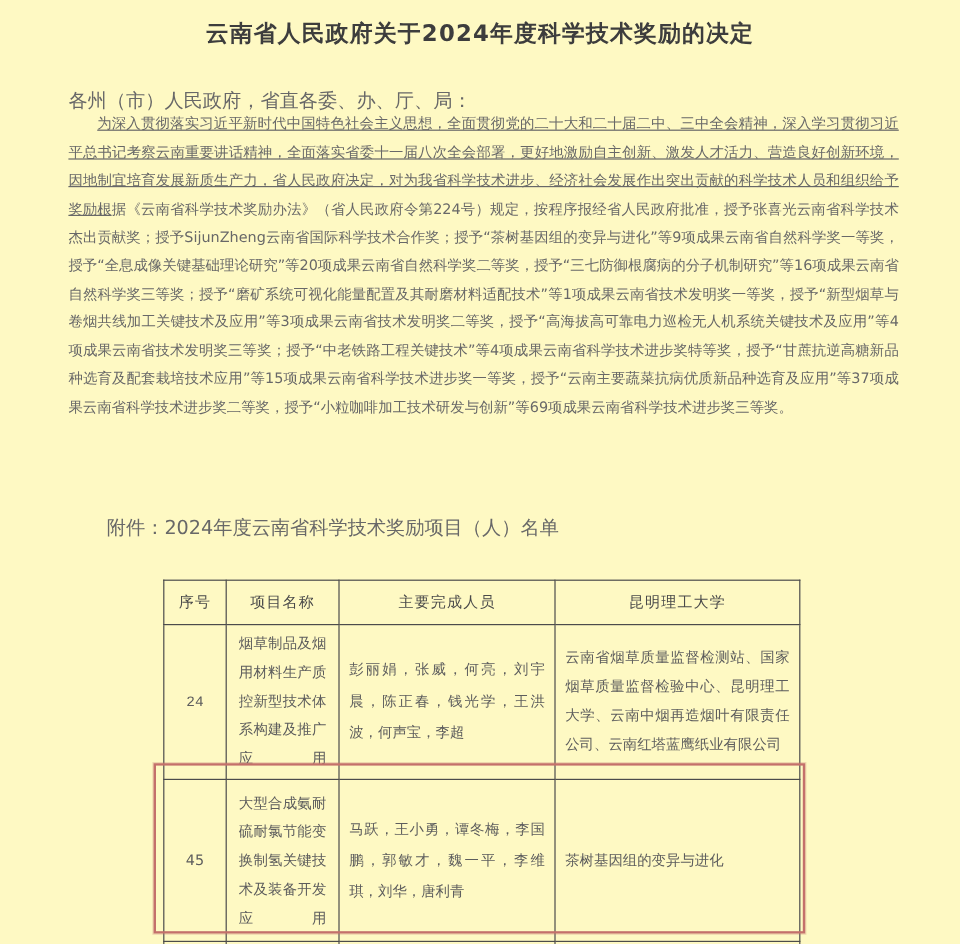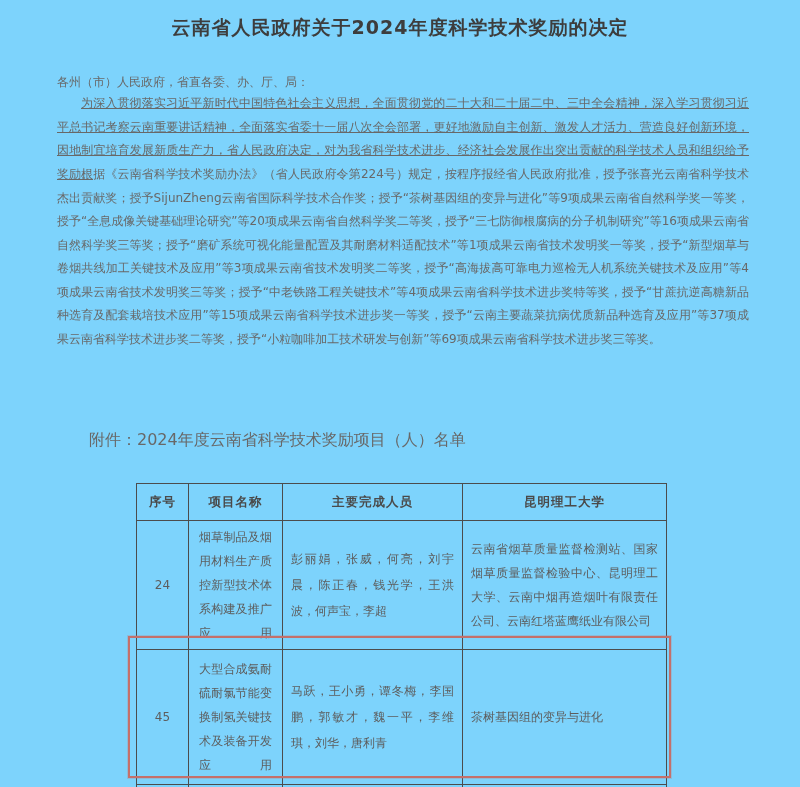--- a/index.html
+++ b/index.html
@@ -1,27 +1,27 @@
 <!DOCTYPE html>
 <html><head>
 <meta charset="utf-8">
 <style>
   * { margin:0; padding:0; box-sizing:border-box; }
   html,body { width:800px; height:787px; overflow:hidden; background:#ffffff; }
   body { font-family:"DejaVu Sans","Liberation Sans",sans-serif; color:#666; }
-  .doc { position:relative; width:800px; height:787px; background:#7dd3fc; }
+  .doc { position:relative; width:800px; height:787px; background:#fef9c3; }
 
   .doc-title {
     position:absolute; top:15px; left:0; width:800px;
     text-align:center; font-size:19px; font-weight:bold; color:#3d3d3d;
     letter-spacing:1px;
   }
   .salutation {
     position:absolute; top:74px; left:57px; width:690px;
-    font-size:12px; color:#686868;
+    font-size:16px; color:#686868;
   }
   .para {
     position:absolute; left:57px; width:692px;
     font-size:12px; line-height:23.5px; color:#686868;
     text-align:justify; text-indent:2em;
   }
   .para-1 { top:92px;text-decoration:underline; }
   .para-2 { top:163px; }
   .para-3 { top:337px; }
   .attachment {
@@ -36,24 +36,24 @@
   }
   .award-table td, .award-table th {
     border:1px solid #4c4c4c; vertical-align:middle;
     overflow:hidden;
   }
   .col-no    { width:52px; }
   .col-proj  { width:94px; }
   .col-people{ width:180px;margin-left:48px; }
   .col-units { width:204px; }
   .award-table thead th {
-    height:37px; font-weight:bold; text-align:center; color:#4a4a4a;
+    height:37px; font-weight:normal; text-align:center; color:#4a4a4a;
     font-size:12.5px; letter-spacing:1px;
   }
-  .row-24 td { height:120px; }
+  .row-24 td { height:120px;font-family:Liberation Mono, monospace; }
   .row-25 td { height:135px; }
   .row-stub td { height:12px; border-bottom:none; }
   .cell-no { text-align:center; }
   .cell-proj {
     padding:4px 10px; line-height:24px;
     text-align:justify; text-align-last:justify; text-justify:inter-ideograph;
   }
   .cell-people { padding:4px 8px; line-height:26px; text-align:justify; text-justify:inter-ideograph; }
   .cell-units  { padding:8px 8px; line-height:24px; text-align:justify; text-justify:inter-ideograph; }
   .row-25 .cell-units { text-align:left; text-align-last:left; }

